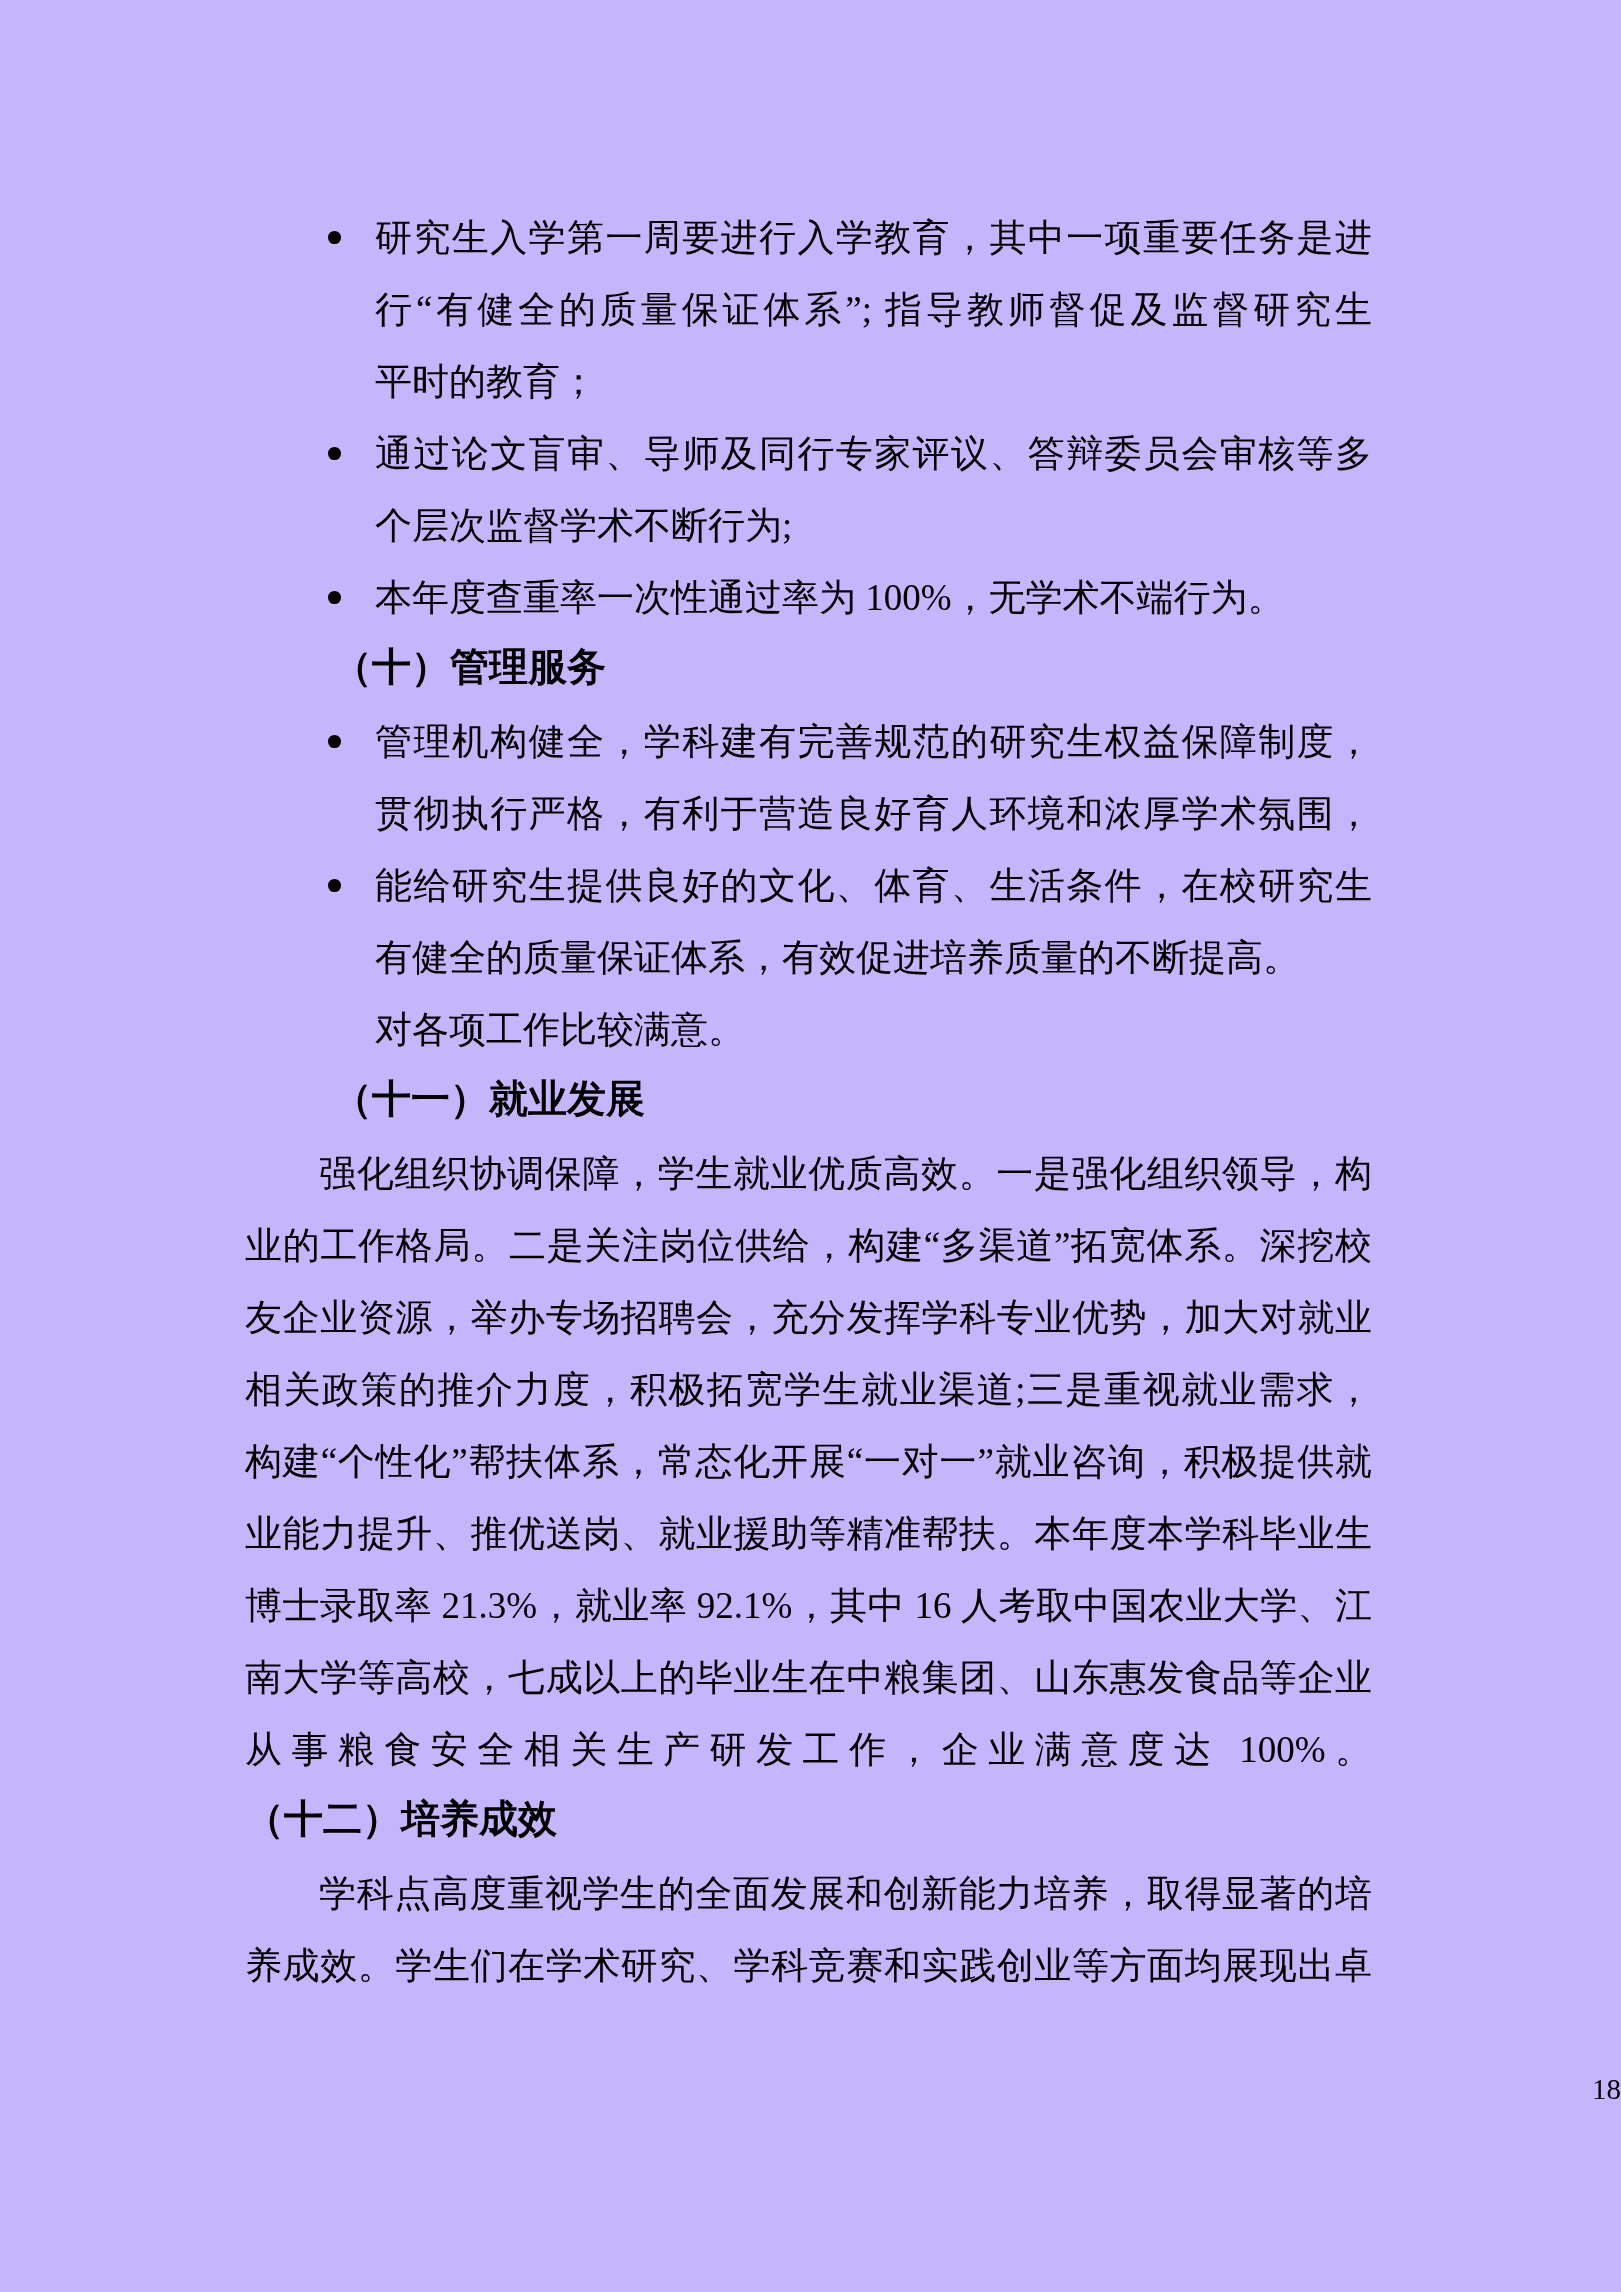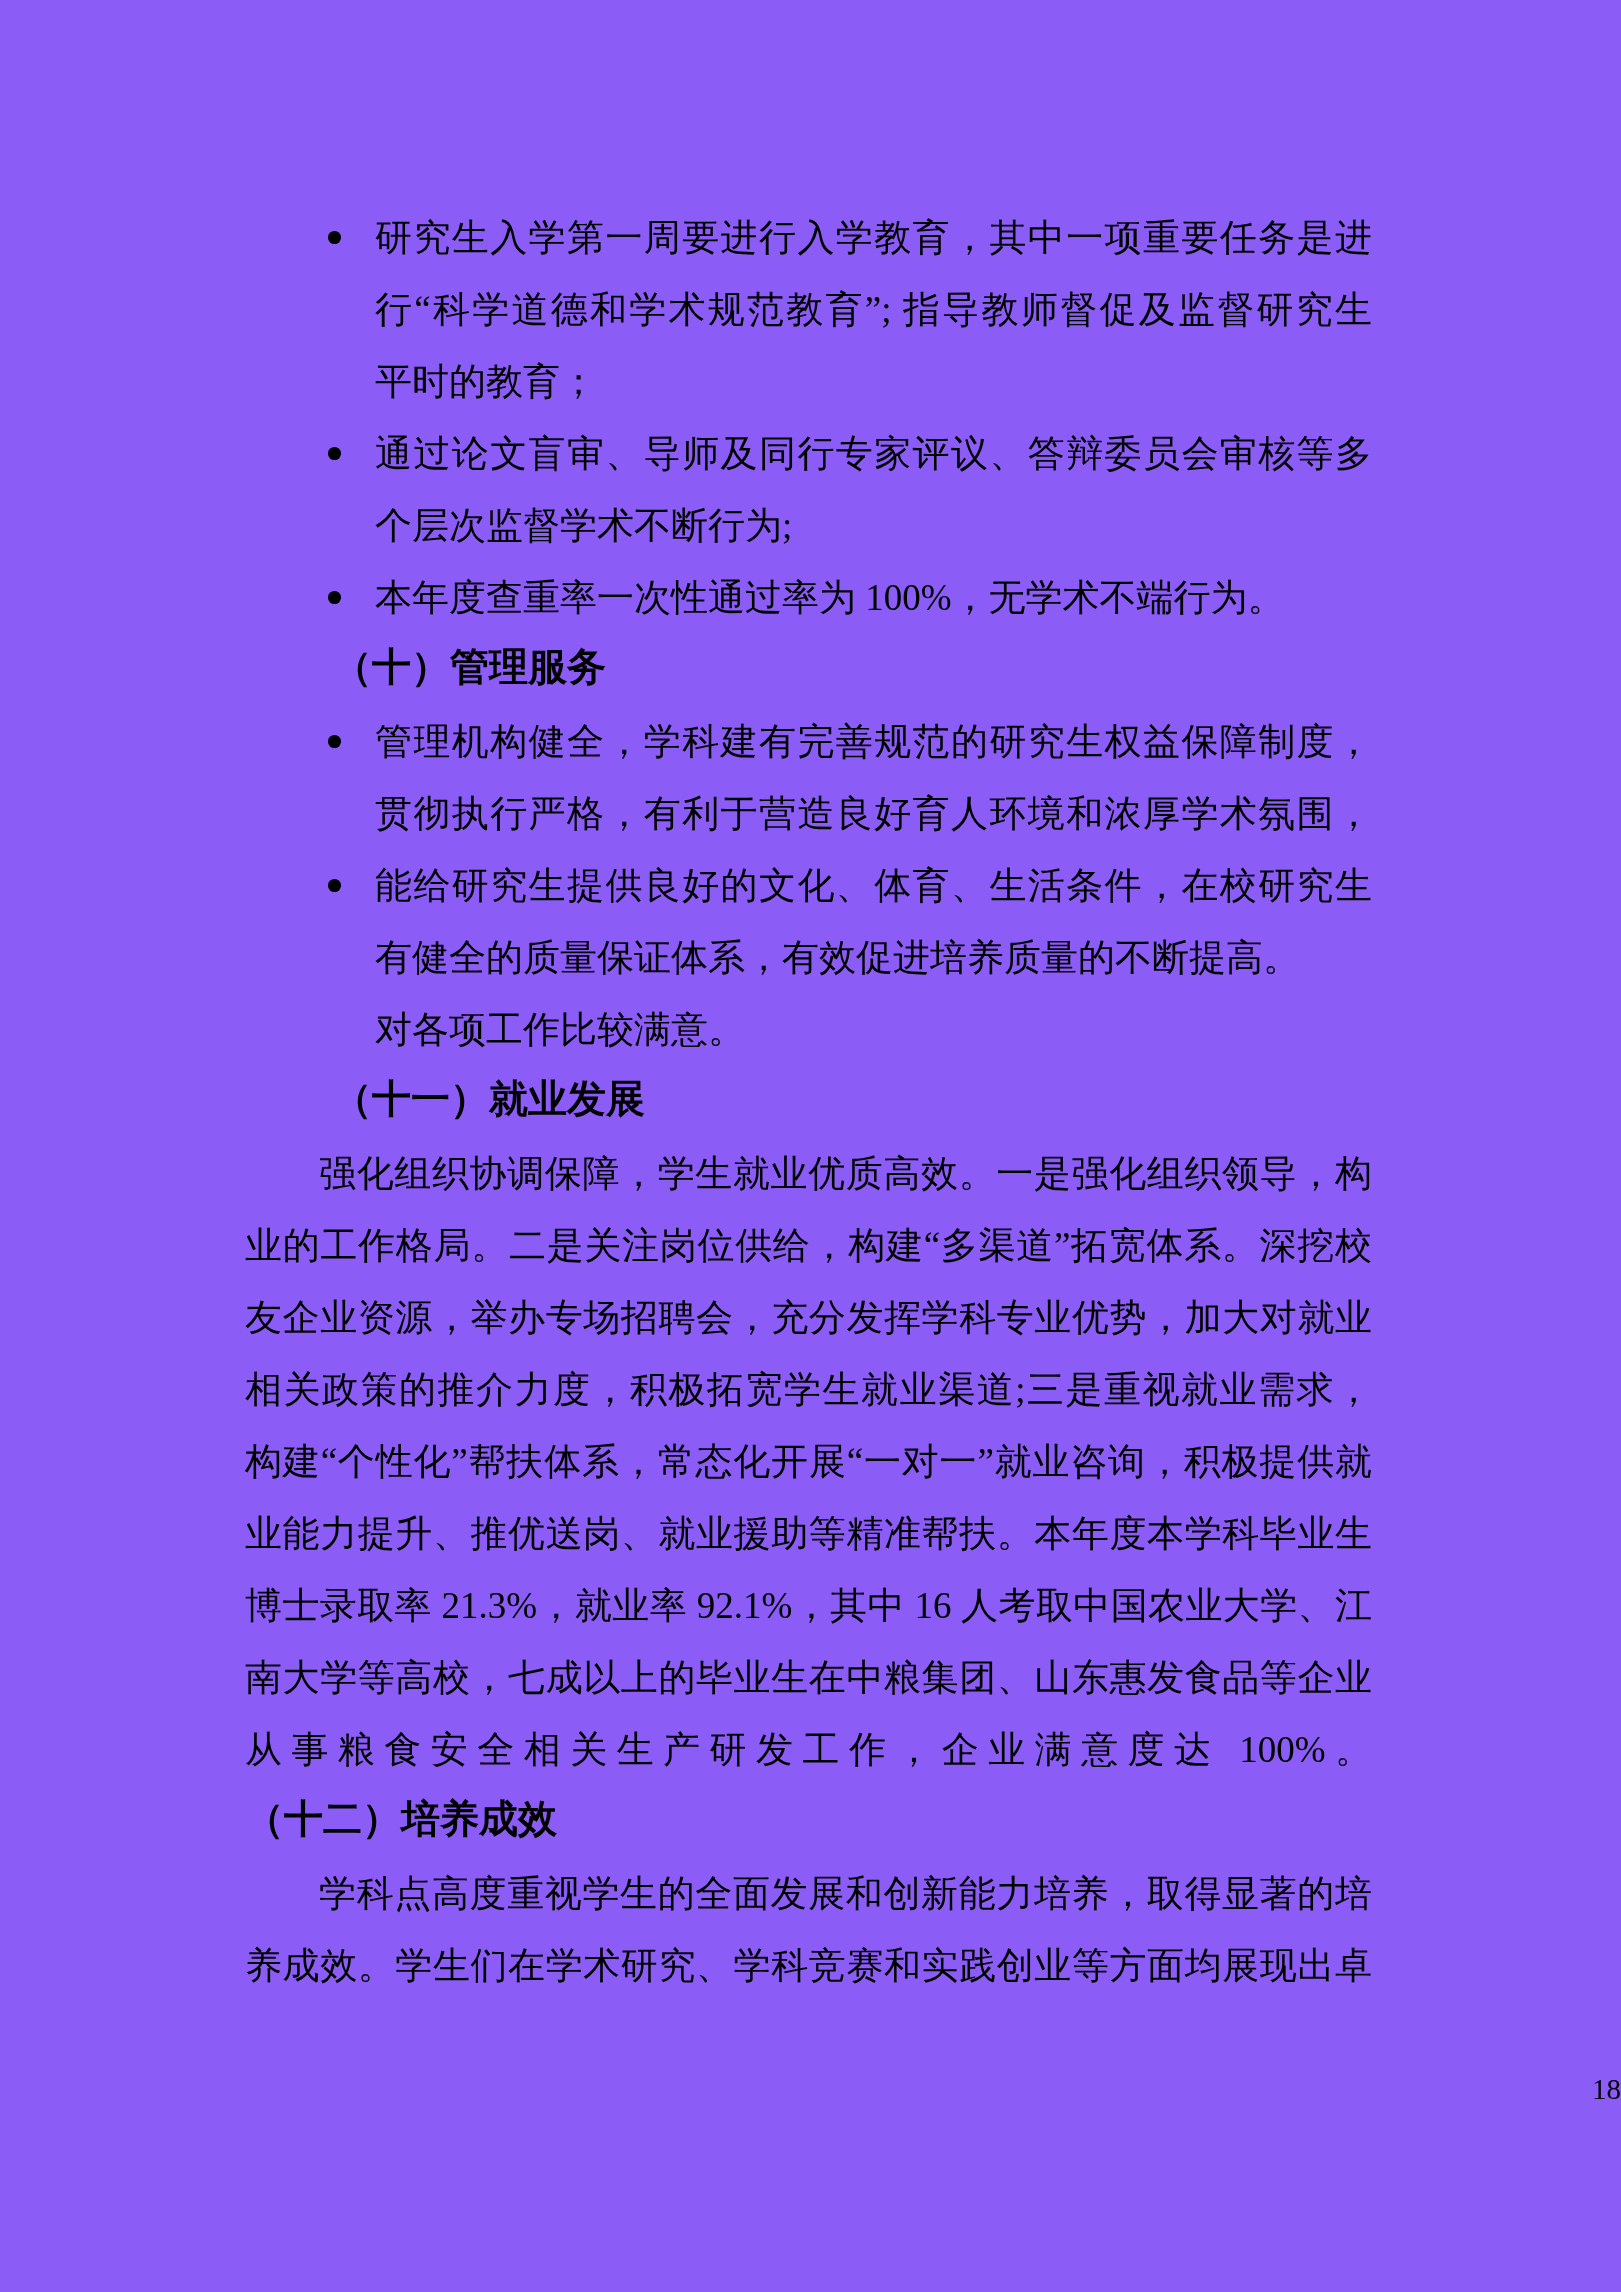--- a/index.html
+++ b/index.html
@@ -4,21 +4,21 @@
 <style>
   html, body {
     margin: 0;
     padding: 0;
     background: #ffffff;
   }
   .page {
     position: relative;
     width: 1621px;
     height: 2293px;
-    background: #8b5cf6;
+    background: #c4b5fd;
     color: #000000;
     font-family: "Liberation Serif", serif;
     overflow: hidden;
   }
   .content {
     position: absolute;
     left: 245px;
     top: 202px;
     width: 1127px;
   }
@@ -75,21 +75,21 @@
 <body>
 
 <div class="page">
   <div class="content">
 
     <div class="l j bl">
       <span class="dot"></span>
       <span>研究生入学第一周要进行入学教育，其中一项重要任务是进</span>
     </div>
     <div class="l j bl">
-      <span>行“科学道德和学术规范教育”; 指导教师督促及监督研究生</span>
+      <span>行“有健全的质量保证体系”; 指导教师督促及监督研究生</span>
     </div>
     <div class="l bl">
       <span>平时的教育；</span>
     </div>
 
     <div class="l j bl">
       <span class="dot"></span>
       <span>通过论文盲审、导师及同行专家评议、答辩委员会审核等多</span>
     </div>
     <div class="l bl">

